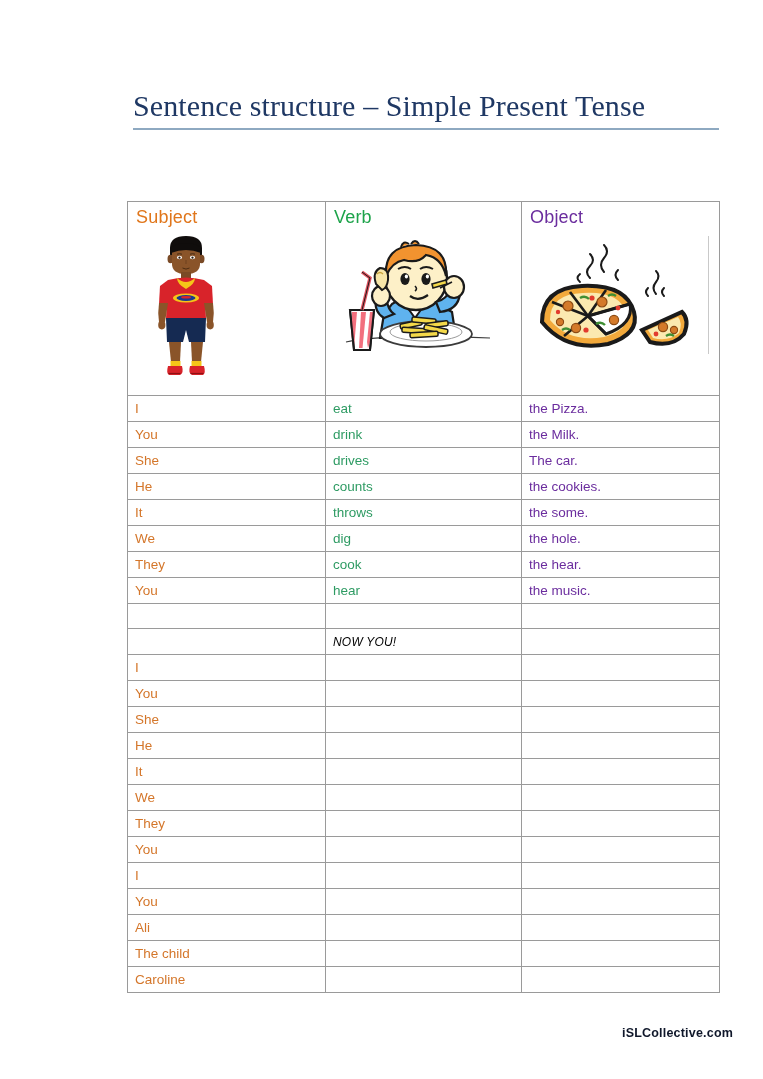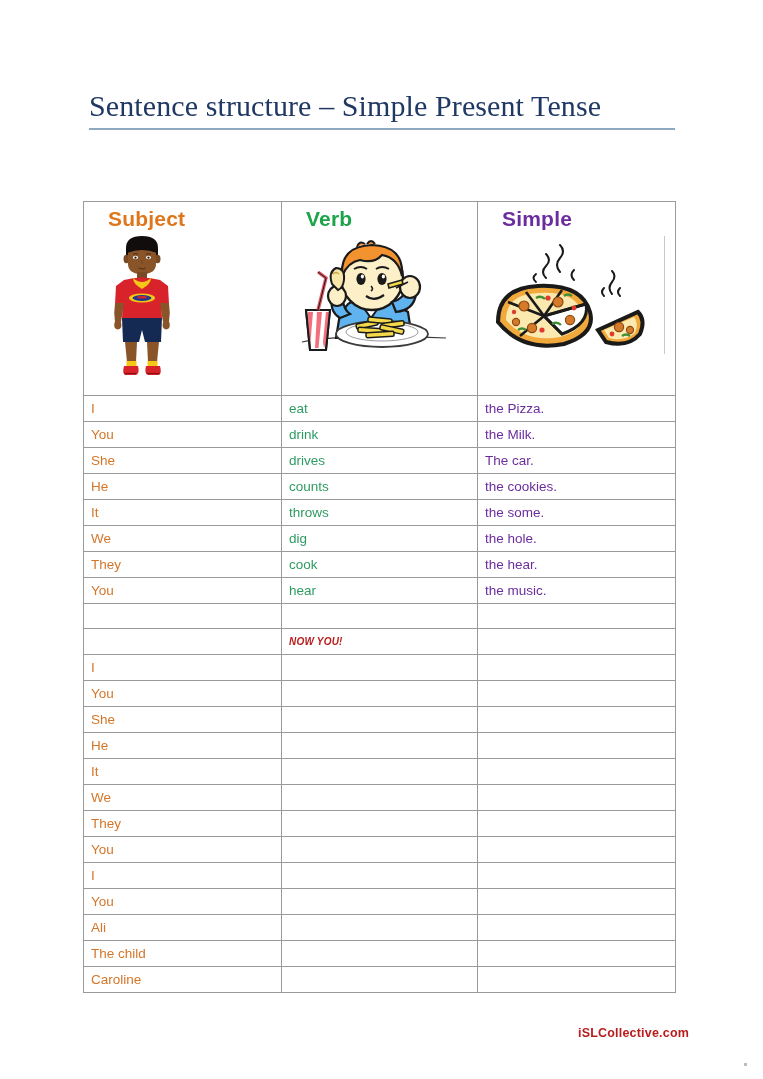--- a/index.html
+++ b/index.html
@@ -11,20 +11,21 @@
     width: 763px;
     height: 1079px;
     position: relative;
     font-family: "Liberation Sans", sans-serif;
     overflow: hidden;
   }
   .page {
     position: absolute;
     inset: 0;
     background: #ffffff;
+    margin-left: 44px;
   }
 
   
   .title-wrap {
     position: absolute;
     left: 89px;
     top: 88px;
     width: 586px;
   }
   .doc-title {
@@ -73,24 +74,24 @@
   .col-verb    { width: 196px; }
   .col-object  { width: 198px; }
 
   
   .hdr-cell {
     height: 193px;
     position: relative;
   }
   .hdr-label {
     position: absolute;
-    left: 24px;
+    left: 8px;
     top: 5px;
-    font-size: 21px;
-    font-weight: bold;
+    font-size: 18px;
+    font-weight: normal;
     letter-spacing: 0.2px;
   }
   .hdr-subject { color: #E0761B; }
   .hdr-verb    { color: #1DA34A; }
   .hdr-object  { color: #6B2D9E; }
 
   .art-box {
     position: absolute;
     left: 0; right: 0;
     top: 30px;
@@ -108,37 +109,37 @@
     top: 50%;
     transform: translateY(-50%);
     font-size: 13.5px;
     line-height: 16px;
     white-space: nowrap;
   }
   .t-subject { color: #D4762A; }
   .t-verb    { color: #2E9B63; }
   .t-object  { color: #6B2D9E; }
   .t-nowyou {
-    color: #b91c1c;
-    font-weight: bold;
+    color: #000000;
+    font-weight: normal;
     font-style: italic;
-    font-size: 10px;
+    font-size: 12px;
     letter-spacing: 0.2px;
   }
   .spacer-cell { height: 24px; }
 
   
   .watermark {
     position: absolute;
     left: 578px;
     top: 1026px;
     font-size: 12.5px;
     font-weight: bold;
     letter-spacing: 0.2px;
-    color: #b91c1c;
+    color: #0f172a;
     text-align: center;
   }
   .corner-dot {
     position: absolute;
     left: 744px;
     top: 1063px;
     width: 3px;
     height: 3px;
     background: #bdbdbd;
   }
@@ -298,21 +299,21 @@
                 <path d="M30 74 L33.8 74 L31.5 100 L28 110 L27 104 Z"></path>
               </g>
               <path d="M10 72 L34 72 L30 112 L14 112 Z" fill="none" stroke="#1a1a1a" stroke-width="2"></path>
               <path d="M22 72 L30 40 L22 34" stroke="#e0525f" stroke-width="3.4" fill="none"></path>
               <path d="M22 72 L30 40 L22 34" stroke="#1a1a1a" stroke-width="1" fill="none"></path>
             </svg>
           </div>
         </td>
 
         <td class="hdr-cell">
-          <div class="hdr-label hdr-object">Simple</div>
+          <div class="hdr-label hdr-object">Object</div>
           <div class="art-box">
             <div class="obj-rule"></div>
             <svg class="pizza-art" viewBox="0 0 168 128" xmlns="http://www.w3.org/2000/svg">
 
               <g stroke="#1a1a1a" stroke-width="2" fill="none" stroke-linecap="round">
                 <path d="M60 40 q-6 -6 0 -12 q6 -6 0 -12"></path>
                 <path d="M74 34 q-6 -7 0 -14 q6 -7 0 -13"></path>
                 <path d="M50 44 q-5 -4 0 -8"></path>
                 <path d="M88 42 q-5 -5 0 -10"></path>
               </g>

